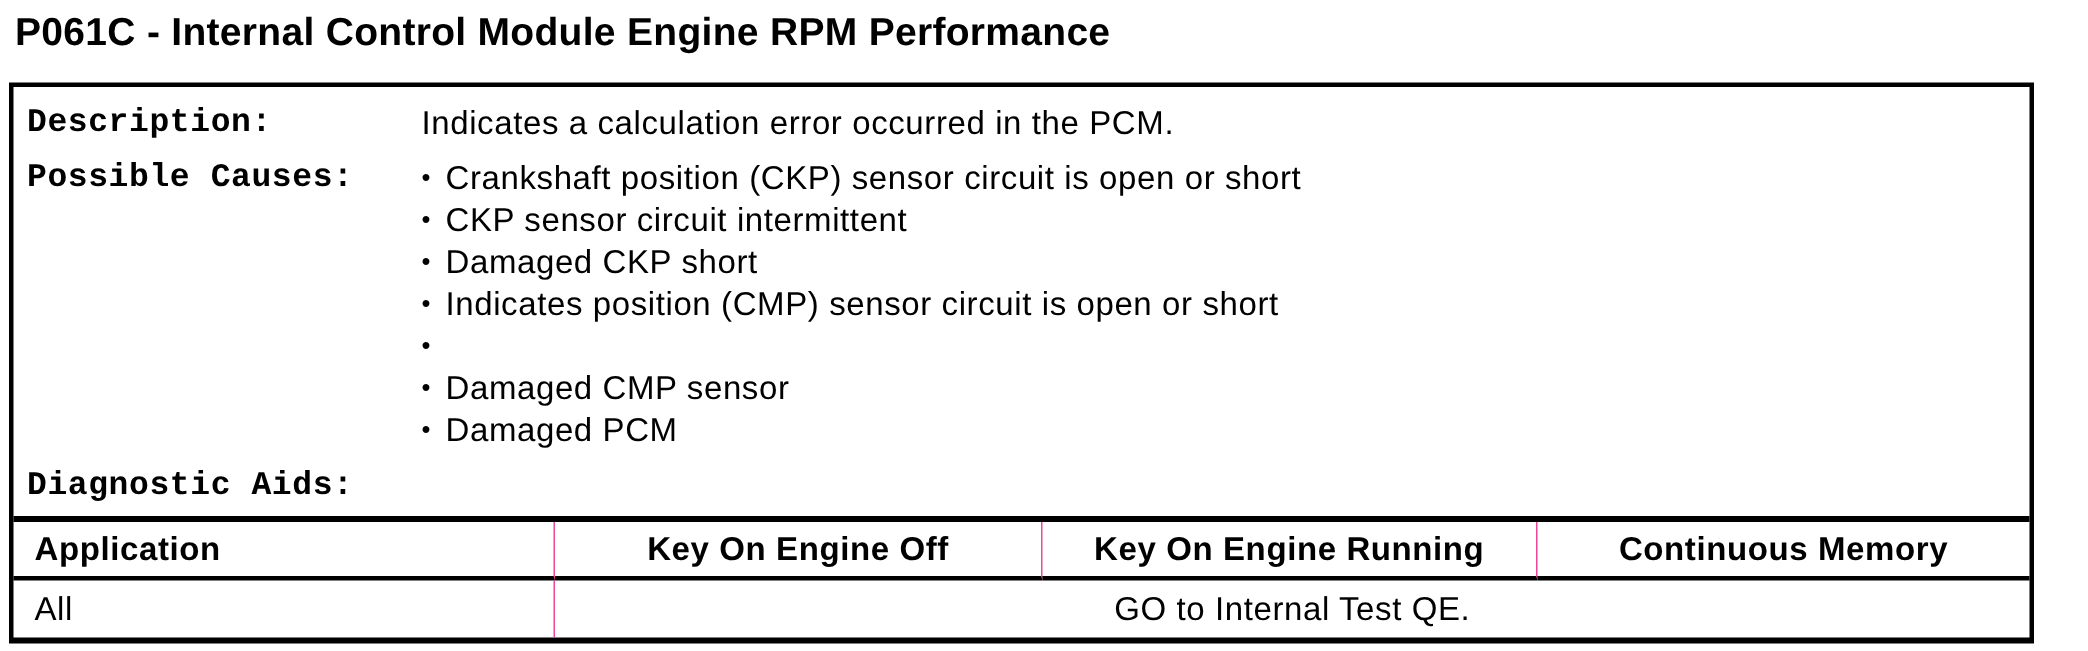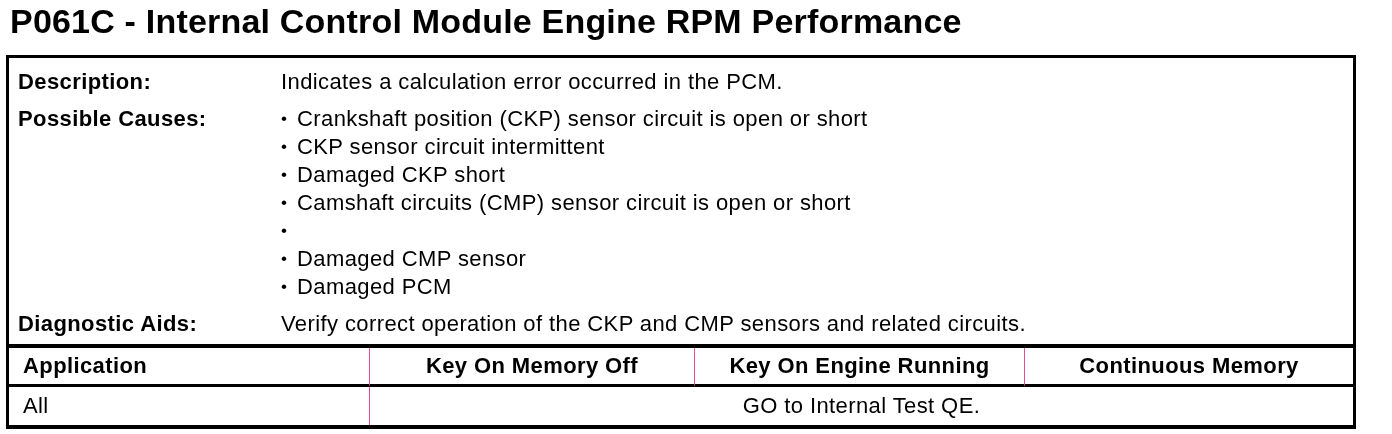--- a/index.html
+++ b/index.html
@@ -5,21 +5,21 @@
   * { margin: 0; padding: 0; box-sizing: border-box; }
   html, body {
     width: 1392px; height: 434px;
     background: #ffffff;
     color: #000000;
     font-family: "Liberation Sans", "DejaVu Sans", sans-serif;
     overflow: hidden;
   }
   .page-title {
     margin: 6px 16px 0 10px;
-    font-size: 34px;
+    font-size: 26px;
     font-weight: bold;
     line-height: 30px;
     letter-spacing: 0.2px;
     white-space: nowrap;
   }
   .doc-table {
     margin: 19px 0 0 6px;
     width: 1350px;
     border: 3px solid #000000;
     border-bottom-width: 4px;
@@ -32,20 +32,21 @@
     line-height: 28px;
     letter-spacing: 0.4px;
   }
   .info-row { display: flex; margin-bottom: 9px; }
   .info-row:last-child { margin-bottom: 0; align-items: center; }
   .info-label {
     flex: 0 0 272px;
     padding-left: 9px;
     font-weight: bold;
     white-space: nowrap;
+    font-family: Liberation Mono, monospace;
   }
   .info-value { flex: 1 1 auto; }
   .causes-list { list-style: none; }
   .causes-list li { display: flex; }
   .bullet {
     flex: 0 0 16px;
     font-size: 17px;
     line-height: 28px;
   }
   
@@ -95,47 +96,46 @@
             <li>
             <span class="bullet">•</span>
             <span>CKP sensor circuit intermittent</span>
           </li>
             <li>
             <span class="bullet">•</span>
             <span>Damaged CKP short</span>
           </li>
             <li>
             <span class="bullet">•</span>
-            <span>Camshaft circuits (CMP) sensor circuit is open or short</span>
+            <span>Indicates position (CMP) sensor circuit is open or short</span>
           </li>
             <li>
             <span class="bullet">•</span>
           </li>
             <li>
             <span class="bullet">•</span>
             <span>Damaged CMP sensor</span>
           </li>
             <li>
             <span class="bullet">•</span>
             <span>Damaged PCM</span>
           </li>
           </ul>
       </div>
     </div>
 
     <div class="info-row">
       <div class="info-label">Diagnostic Aids:</div>
-      <div class="info-value">Verify correct operation of the CKP and CMP sensors and related circuits.</div>
     </div>
 
   </div>
 
   <div class="matrix">
     <div class="mcell mhead first bord-r">Application</div>
-    <div class="mcell mhead bord-r">Key On Memory Off</div>
+    <div class="mcell mhead bord-r">Key On Engine Off</div>
     <div class="mcell mhead bord-r">Key On Engine Running</div>
     <div class="mcell mhead">Continuous Memory</div>
 
     <div class="mcell mdata first bord-r">All</div>
     <div class="mcell mdata merged">GO to Internal Test QE.</div>
   </div>
 
 </div>
 
 </body></html>

